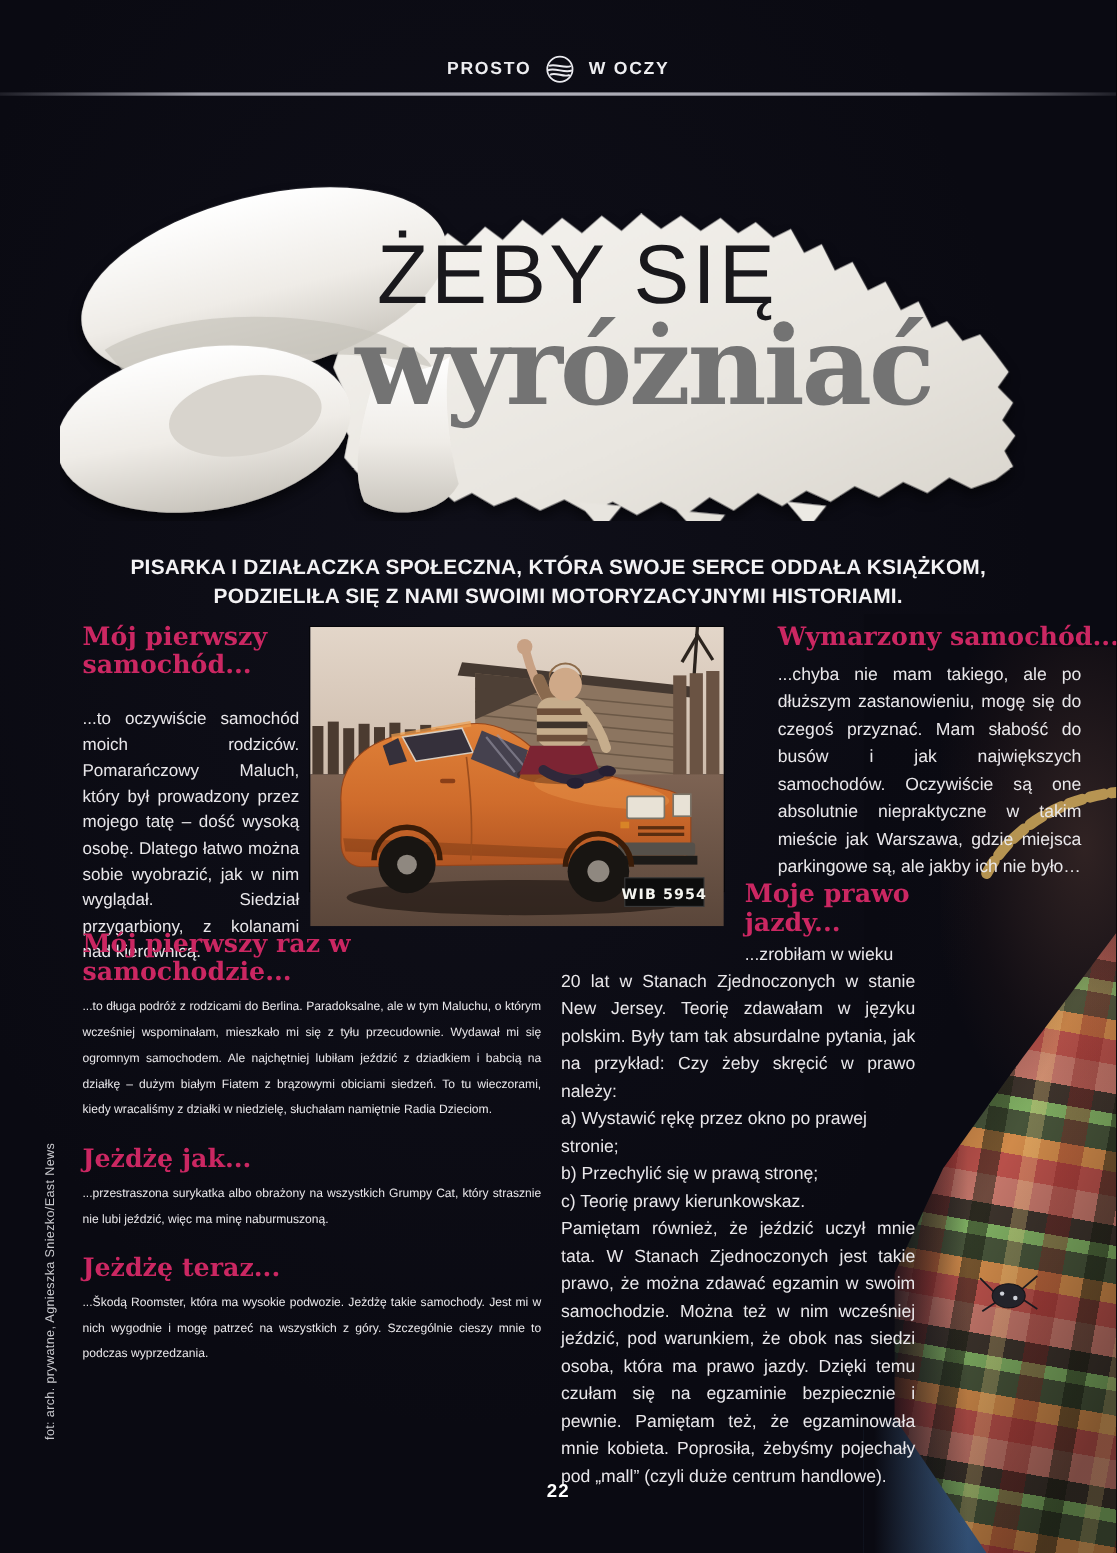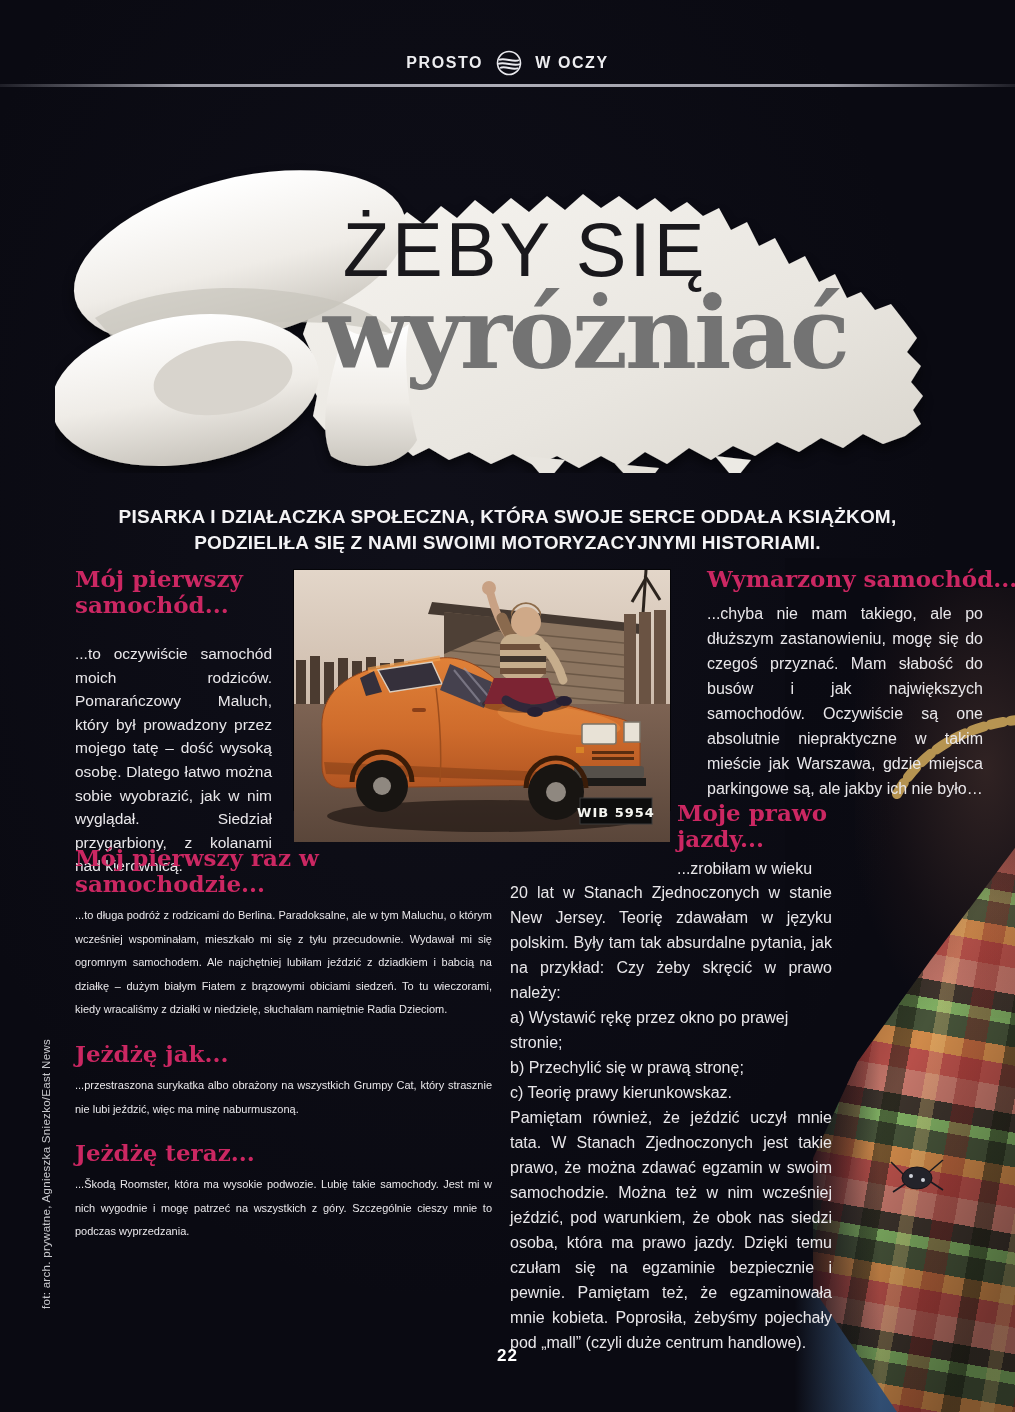--- a/index.html
+++ b/index.html
@@ -54,21 +54,21 @@
          color:#e9e7ea;font-size:16px;line-height:25px;}
   .rwide{position:absolute;left:510px;top:880px;width:322px;z-index:2;
          color:#e9e7ea;font-size:16px;line-height:25px;}
   .rwide .p{text-align:justify;}
   .lwide{position:absolute;left:75px;top:845px;width:417px;z-index:2;}
   .lwide .h-ser{width:290px;}
   .lwide .body-txt{font-size:11px;line-height:23.6px;margin-top:7px;}
   .lwide .sect{margin-bottom:19px;}
 
   
-  .photo-car{position:absolute;left:294px;top:570px;width:376px;height:240px;z-index:2;
+  .photo-car{position:absolute;left:282px;top:570px;width:376px;height:240px;z-index:2;
              box-shadow:0 0 0 1px rgba(0,0,0,0.6);}
   .photo-car svg{display:block;}
 
   
   .side-photo{position:absolute;right:0;top:558px;width:230px;height:854px;z-index:1;overflow:hidden;}
   .plaid{position:absolute;left:28px;top:290px;right:0;bottom:0;
     clip-path:polygon(100% 0, 100% 100%, 0 100%, 0 55%, 22% 38%, 58% 20%, 100% 0);
     background:
       repeating-linear-gradient(100deg,
         rgba(25,30,18,0.50) 0 18px, rgba(0,0,0,0) 18px 38px,
@@ -288,21 +288,21 @@
     <div class="sect">
       <div class="h-ser">Mój pierwszy raz w samochodzie...</div>
       <div class="body-txt">...to długa podróż z rodzicami do Berlina. Paradoksalne, ale w tym Maluchu, o którym wcześniej wspominałam, mieszkało mi się z tyłu przecudownie. Wydawał mi się ogromnym samochodem. Ale najchętniej lubiłam jeździć z dziadkiem i babcią na działkę – dużym białym Fiatem z brązowymi obiciami siedzeń. To tu wieczorami, kiedy wracaliśmy z działki w niedzielę, słuchałam namiętnie Radia Dzieciom.</div>
     </div>
     <div class="sect">
       <div class="h-ser">Jeżdżę jak...</div>
       <div class="body-txt">...przestraszona surykatka albo obrażony na wszystkich Grumpy Cat, który strasznie nie lubi jeździć, więc ma minę naburmuszoną.</div>
     </div>
     <div class="sect">
       <div class="h-ser">Jeżdżę teraz...</div>
-      <div class="body-txt">...Škodą Roomster, która ma wysokie podwozie. Lubię takie samochody. Jest mi w nich wygodnie i mogę patrzeć na wszystkich z góry. Szczególnie cieszy mnie to podczas wyprzedzania.</div>
+      <div class="body-txt">...Škodą Roomster, która ma wysokie podwozie. Jeżdżę takie samochody. Jest mi w nich wygodnie i mogę patrzeć na wszystkich z góry. Szczególnie cieszy mnie to podczas wyprzedzania.</div>
     </div>
   </div>
 
   <div class="side-photo">
     <div class="plaid"></div>
     <div class="plaid-shade"></div>
     <div class="jeans"></div>
     <div class="fade-left"></div>
     <div class="fade-top"></div>
     <div class="arm"></div>

